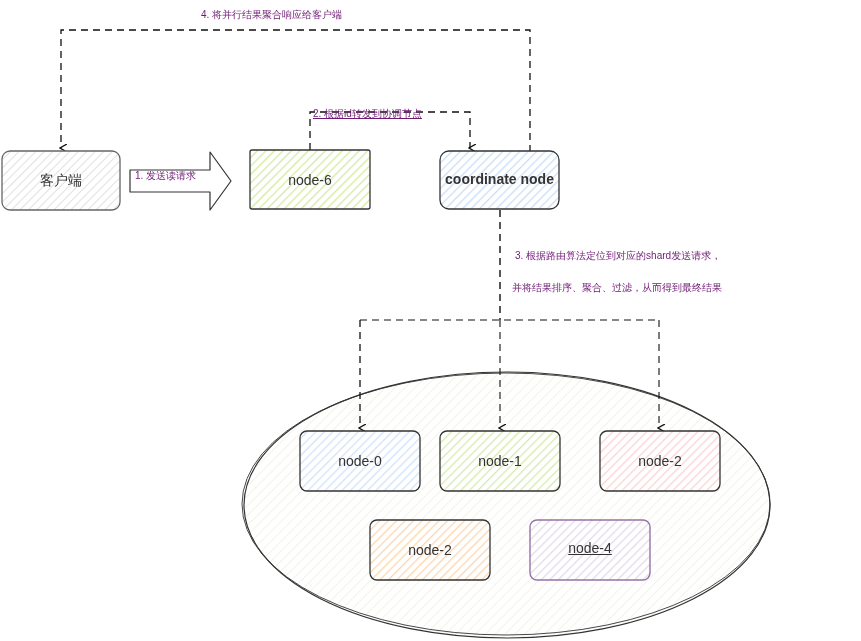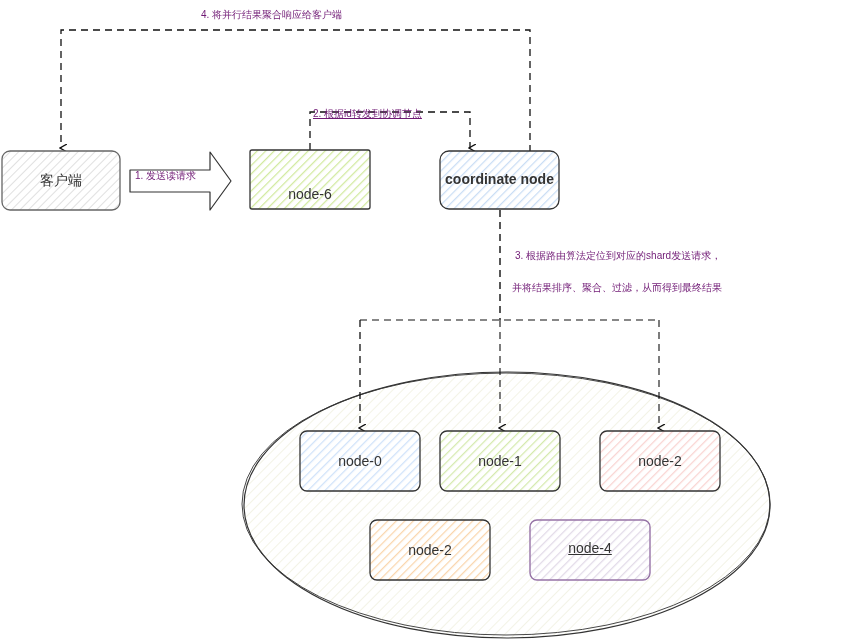--- a/index.html
+++ b/index.html
@@ -88,19 +88,19 @@
   <rect x="530" y="520" width="120" height="60" rx="7" fill="url(#hatch-purple)" stroke="#9673a6" stroke-width="1.4"></rect>
 </svg>
 
 <div class="lbl" style="left:201px; top:7px;">4. 将并行结果聚合响应给客户端</div>
 <div class="lbl" style="left:313px; top:106px;text-decoration:underline;">2. 根据id转发到协调节点</div>
 <div class="lbl" style="left:135px; top:128px;margin-top:40px;">1. 发送读请求</div>
 <div class="lbl" style="left:515px; top:248px;">3. 根据路由算法定位到对应的shard发送请求，</div>
 <div class="lbl" style="left:512px; top:280px;">并将结果排序、聚合、过滤，从而得到最终结果</div>
 
 <div class="node-text" style="left:2px; top:151px; width:118px; height:59px;">客户端</div>
-<div class="node-text" style="left:250px; top:164px; width:120px; height:59px;">node-6</div>
+<div class="node-text" style="left:250px; top:150px; width:120px; height:59px;">node-6</div>
 <div class="node-text" style="left:440px; top:151px; width:119px; height:56px;font-weight:bold;">coordinate node</div>
 <div class="node-text" style="left:300px; top:431px; width:120px; height:60px;">node-0</div>
 <div class="node-text" style="left:440px; top:431px; width:120px; height:60px;border-radius:13px;">node-1</div>
 <div class="node-text" style="left:600px; top:431px; width:120px; height:60px;">node-2</div>
 <div class="node-text" style="left:370px; top:520px; width:120px; height:60px;">node-2</div>
 <div class="node-text" style="left:530px; top:520px; width:120px; height:56px;text-decoration:underline;">node-4</div>
 
 </body></html>

